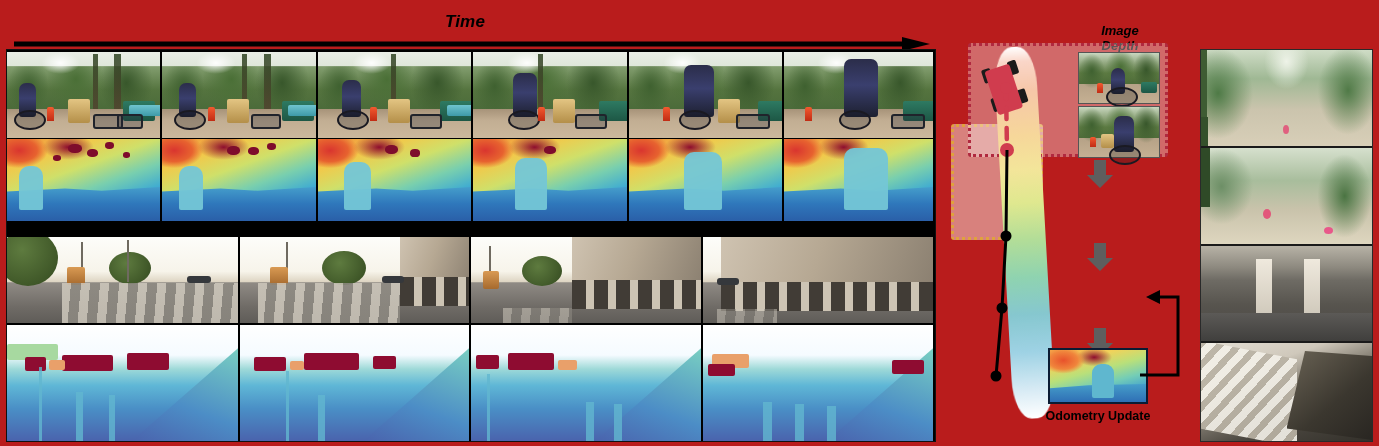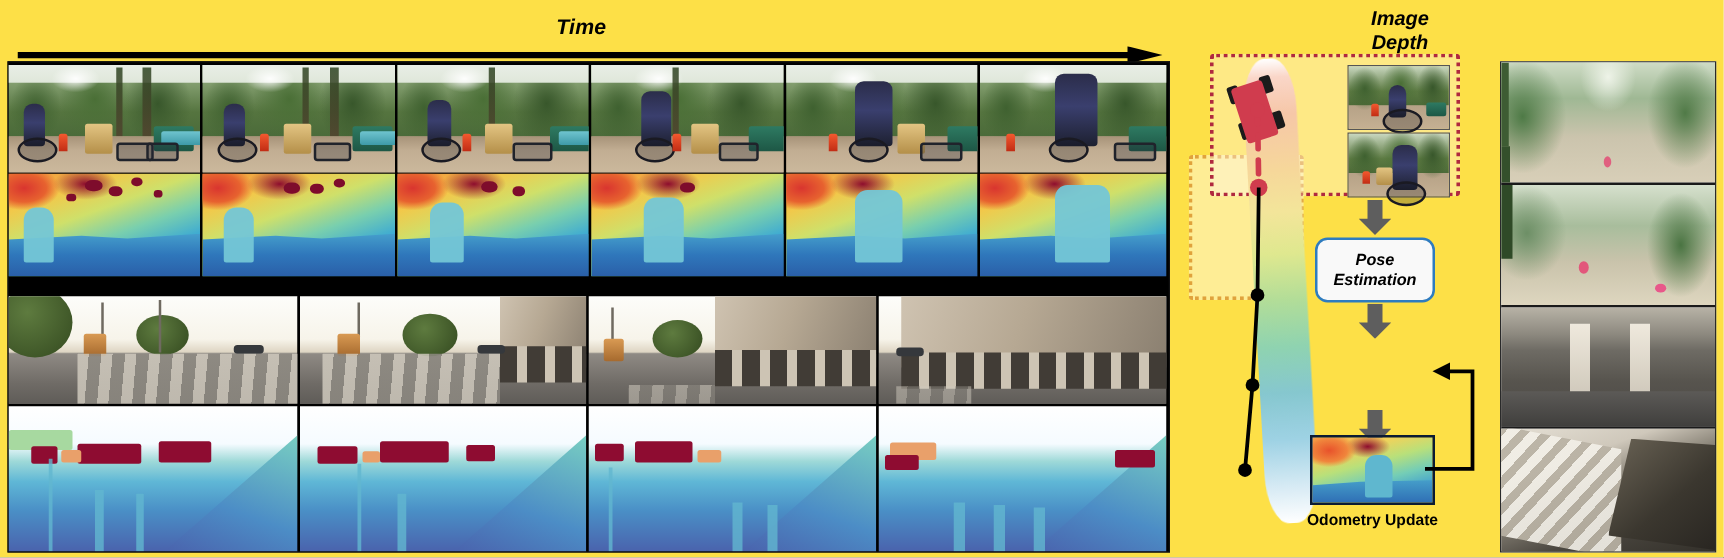--- a/index.html
+++ b/index.html
@@ -5,21 +5,21 @@
   * { box-sizing: border-box; }
   html, body {
     margin: 0; padding: 0;
     background: #ffffff;
     font-family: "Liberation Sans", sans-serif;
   }
   #root {
     position: relative;
     width: 1379px;
     height: 446px;
-    background: #fde047;
+    background: #b91c1c;
     overflow: hidden;
   }
 
   
   #time-label {
     position: absolute;
     left: 0; top: 12px; width: 930px;
     text-align: center;
     font-size: 17px; font-weight: bold; font-style: italic;
     color: #000;
@@ -159,21 +159,21 @@
     clip-path: polygon(100% 0, 100% 100%, 0 100%);
   }
 
   
   #mid-head-odom, #mid-head-pair, #right-head {
     position:absolute; text-align:center; font-style:italic; font-weight:bold;
     color:#000; line-height:1.18;
   }
   #mid-head-odom { left:952px; top:5px; width:124px; font-size:13px; }
   #mid-head-odom .sub { font-size:11px; font-style:italic; font-weight:bold; }
-  #mid-head-pair { left:1072px; top:7px; width:96px; font-size:16px; }
+  #mid-head-pair { left:1072px; top:23px; width:96px; font-size:13px; }
   #right-head { left:1190px; top:5px; width:190px; font-size:13px; }
 
   .dotbox { position:absolute; border-style:dotted; border-radius:3px; }
   #dotbox-red    { left:968px; top:43px; width:200px; height:114px;
                    border:3px dotted #b0293f; background:rgba(255,248,248,.35); }
   #dotbox-orange { left:951px; top:124px; width:92px;  height:116px;
                    border:3px dotted #e0a23c; background:rgba(255,253,244,.45); }
 
   
   #odom-band {
@@ -534,26 +534,20 @@
   <div class="pair-img" id="pair-b">
     <div class="pair-scene"></div>
     <div class="rider" style="left:44%; bottom:10%; width:20px; height:36px;"></div>
     <div class="cone" style="left:14%; width:6px; height:10px;"></div>
     <div class="board" style="left:28%; width:13px; height:14px;"></div>
   </div>
 
   <svg class="arrow-down" id="arr1" viewBox="0 0 26 28">
     <polygon points="7,0 19,0 19,15 26,15 13,28 0,15 7,15" fill="#5e5e5e"></polygon>
   </svg>
-  <div class="flowbox" id="box-pose">
-    <div>
-      <span>Pose</span><br>
-      <span>Estimation</span>
-    </div>
-  </div>
 
   <svg class="arrow-down" id="arr2" viewBox="0 0 26 28">
     <polygon points="7,0 19,0 19,15 26,15 13,28 0,15 7,15" fill="#5e5e5e"></polygon>
   </svg>
 
   <svg class="arrow-down" id="arr3" viewBox="0 0 26 28">
     <polygon points="7,0 19,0 19,15 26,15 13,28 0,15 7,15" fill="#5e5e5e"></polygon>
   </svg>
 
   <div id="bayes-img">

